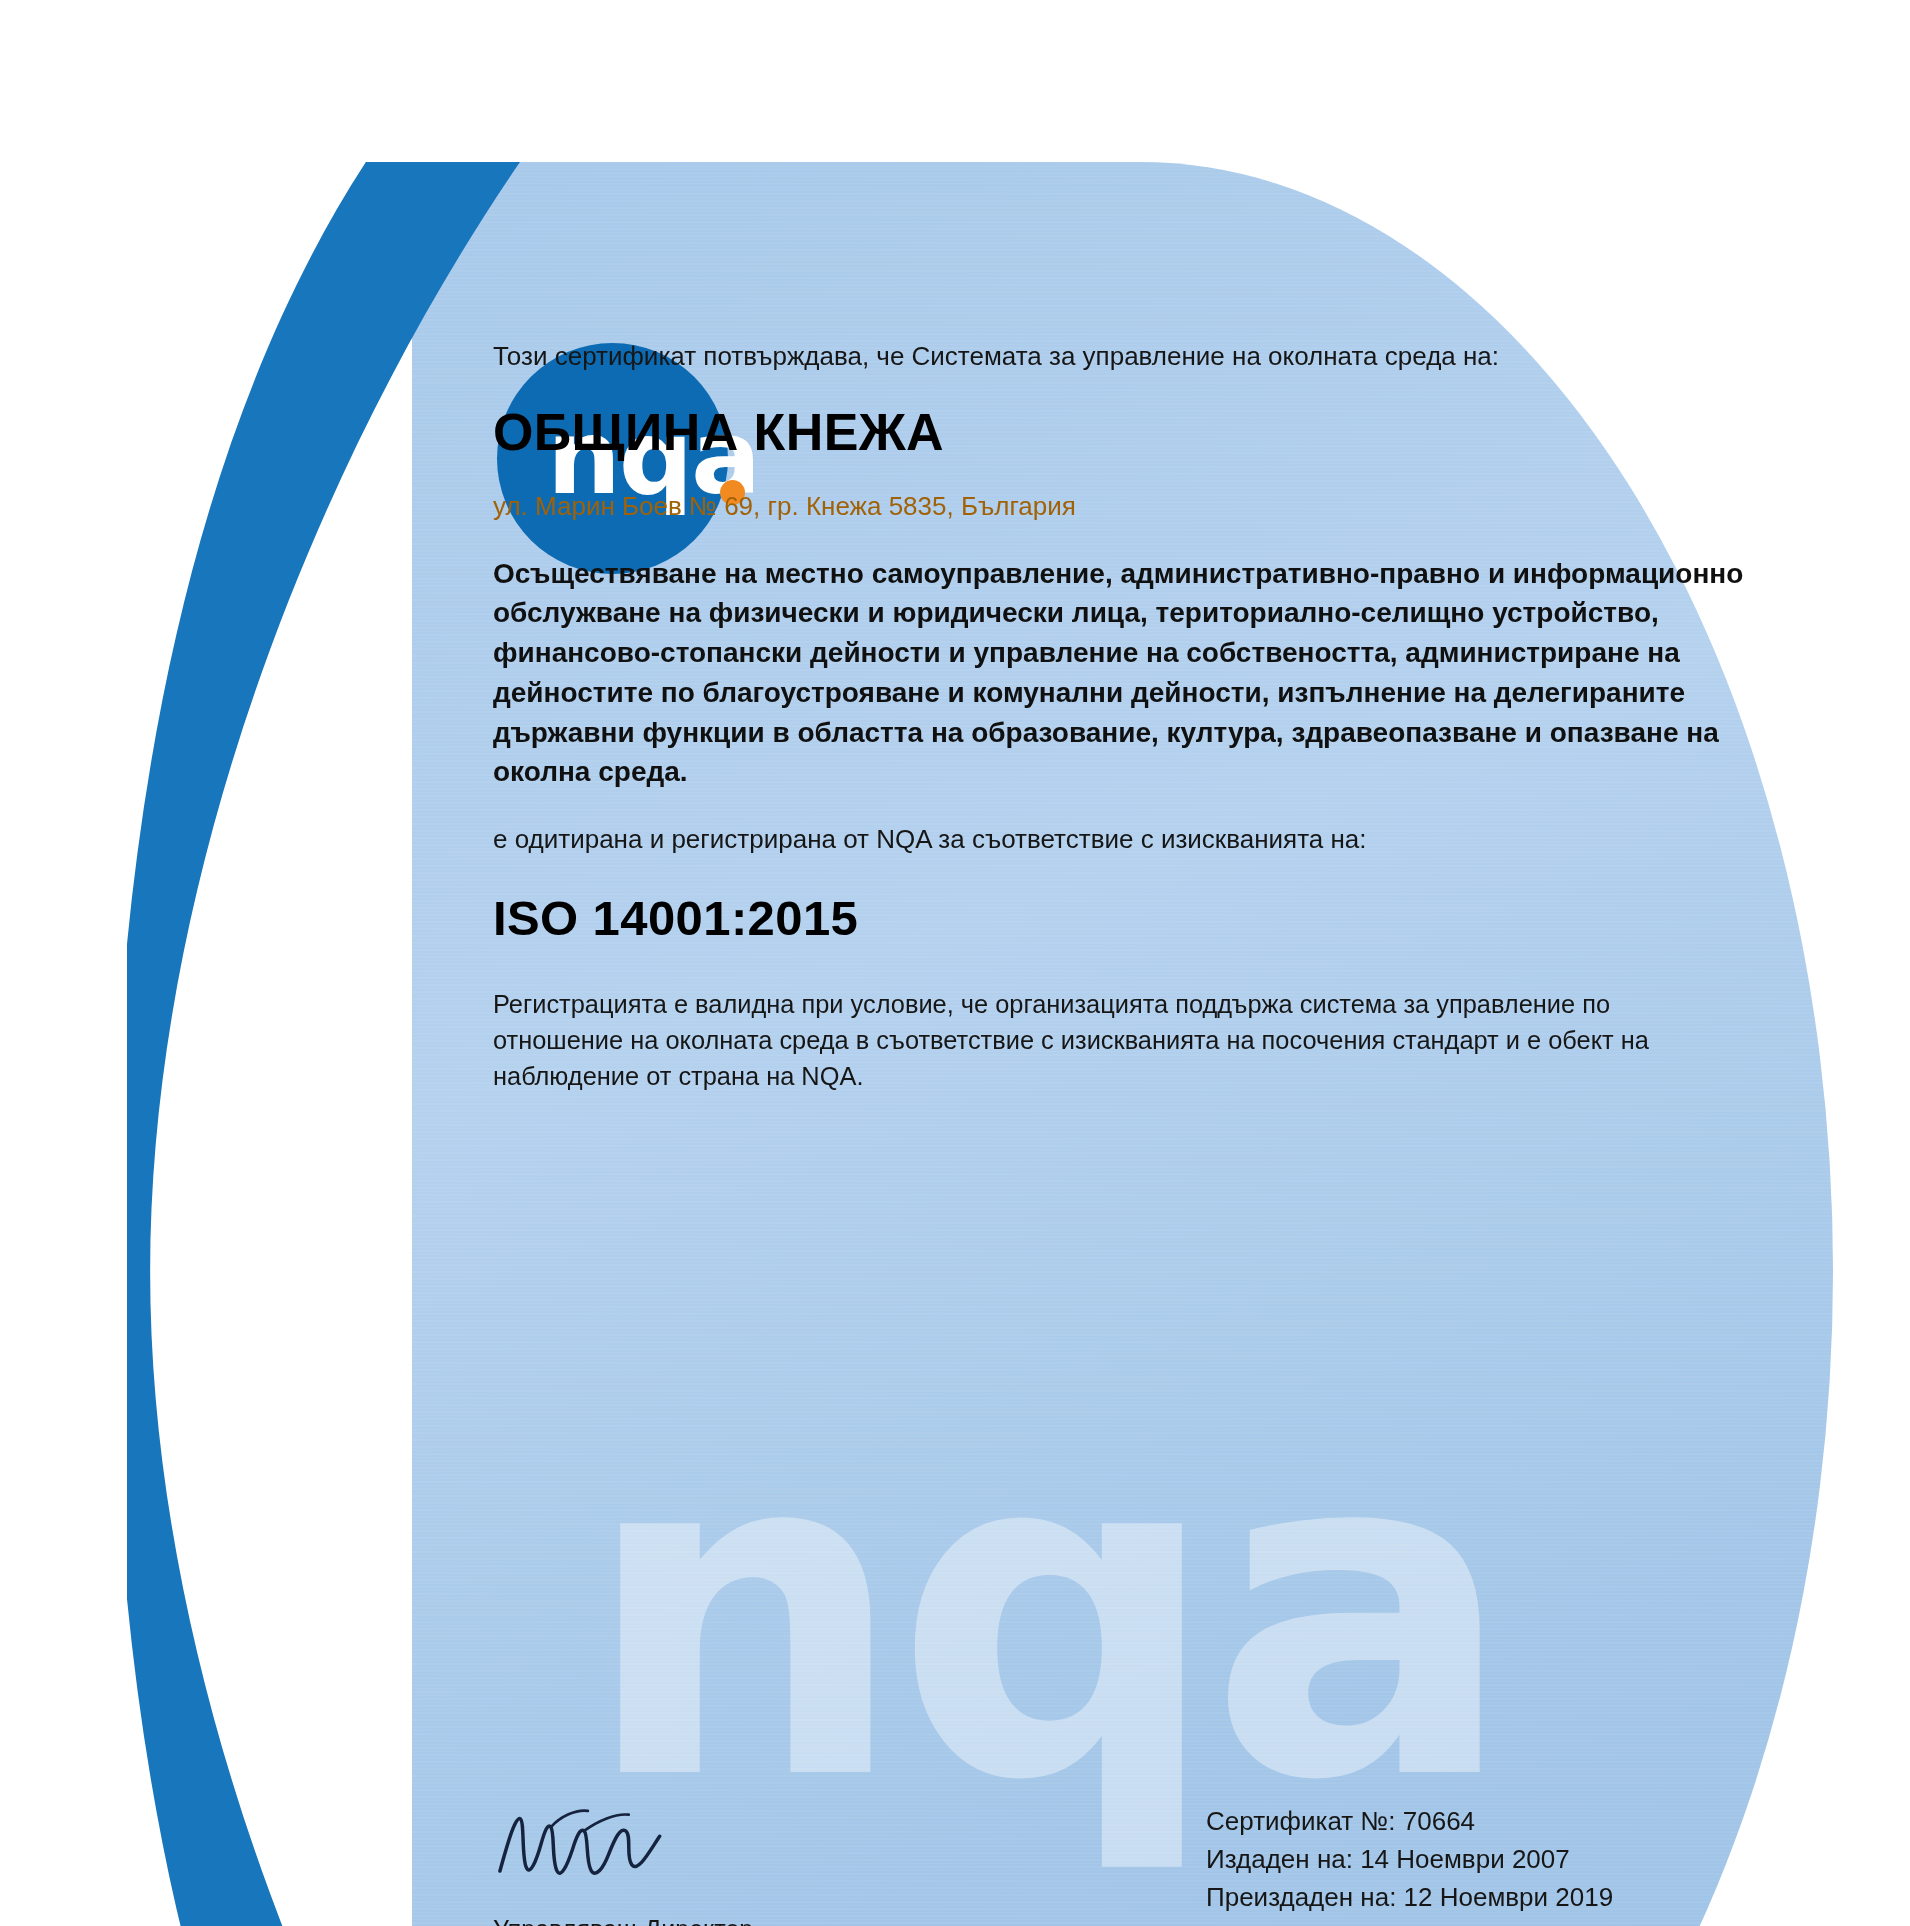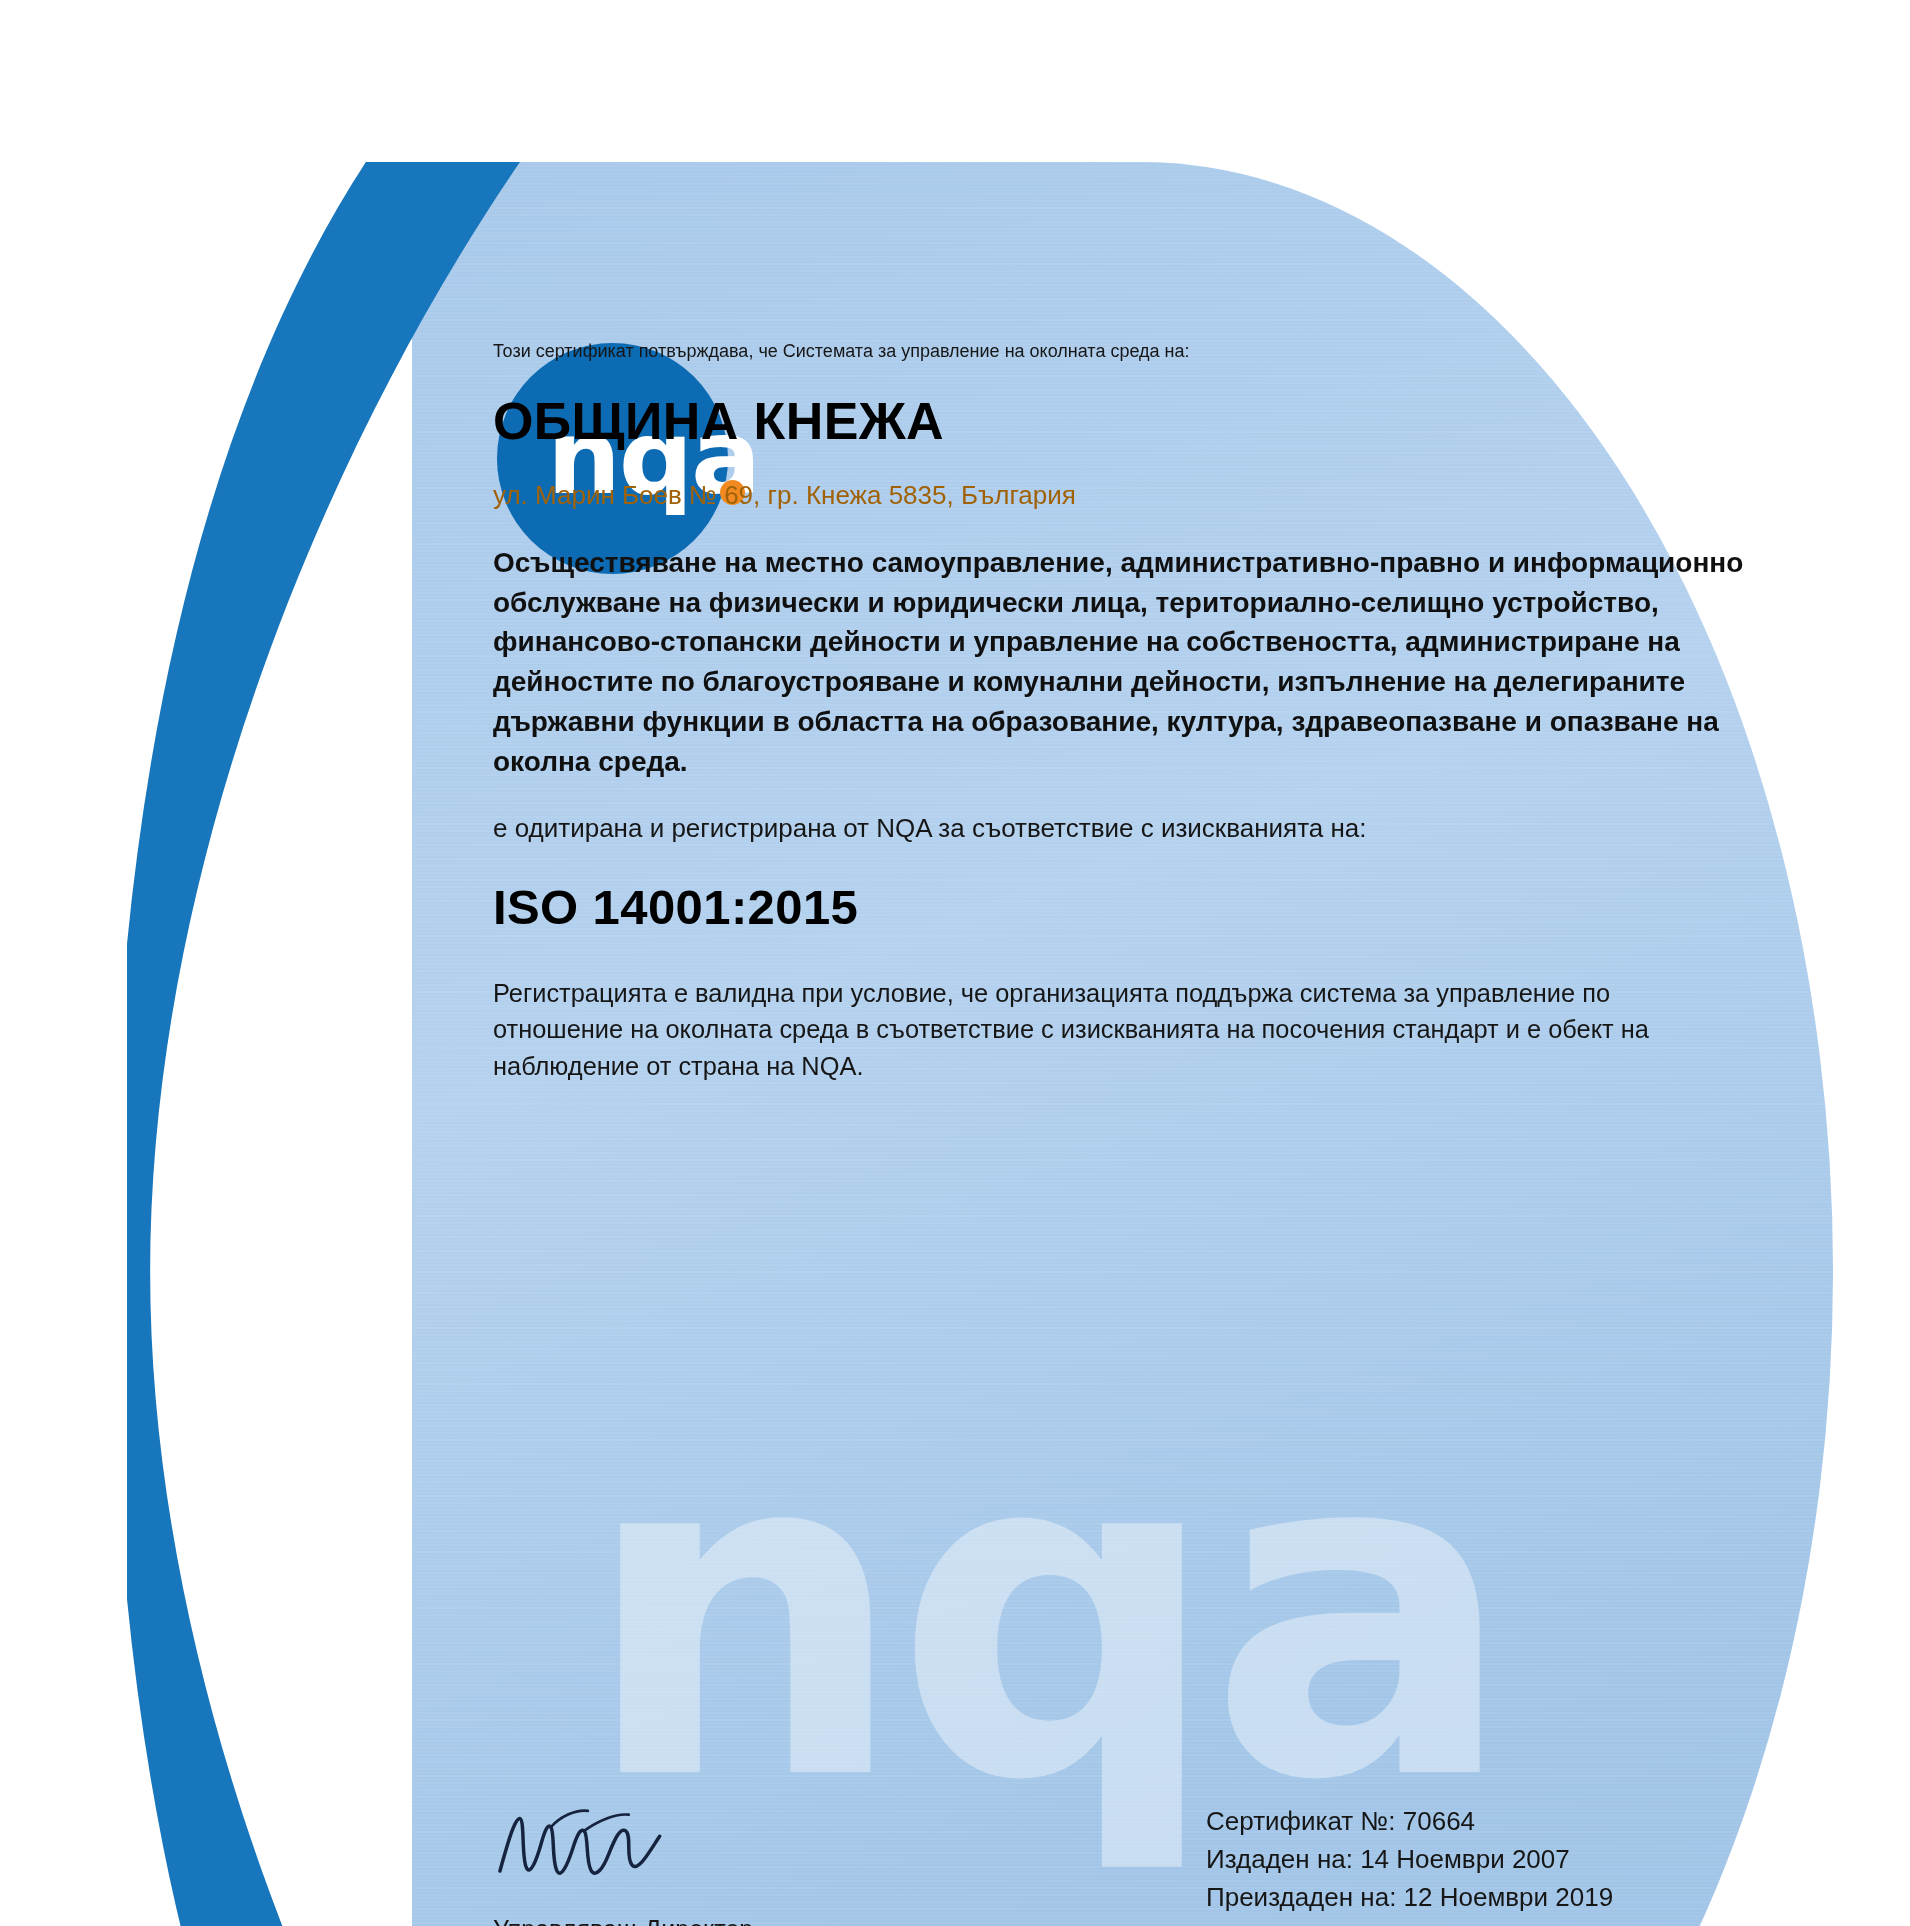--- a/index.html
+++ b/index.html
@@ -140,21 +140,21 @@
     left: 223px;
     top: 137px;
     width: 25px;
     height: 25px;
     border-radius: 50%;
     background: #f18a21;
   }
 
   
   .intro {
-    font-size: 18px;
+    font-size: 26px;
     color: #161616;
     line-height: 1.35;
     margin: 0;
   }
   .org-name {
     font-size: 52px;
     font-weight: 700;
     color: #000000;
     margin: 28px 0 0 0;
     letter-spacing: 0.4px;

